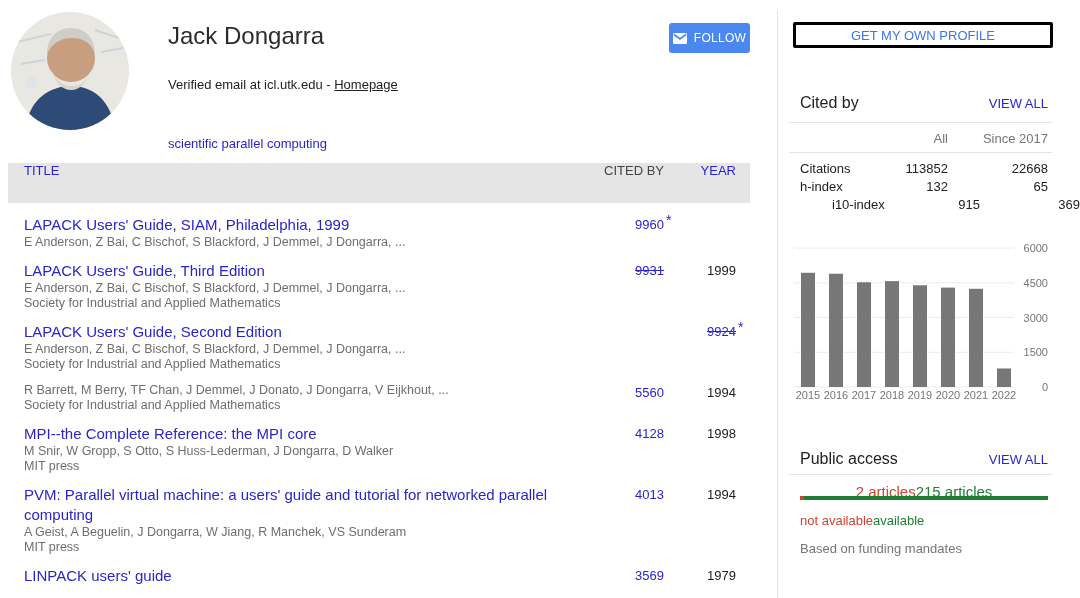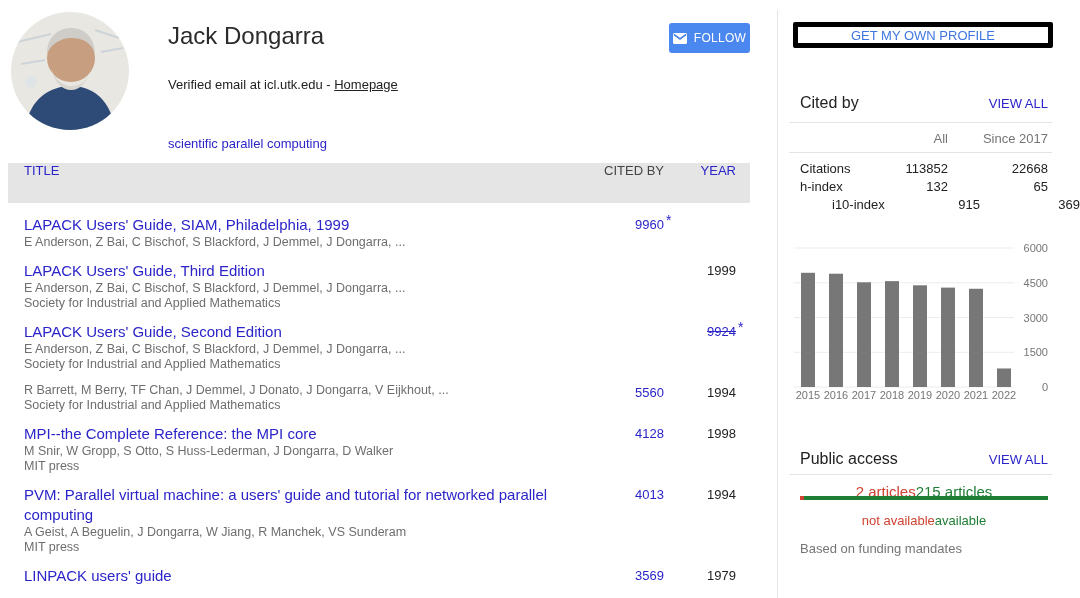--- a/index.html
+++ b/index.html
@@ -52,38 +52,38 @@
   .cited-link.struck{text-decoration:line-through;}
   .star{color:var(--link);font-size:14px;position:relative;top:-4px;}
   .pub-year{font-size:13px;color:var(--text);line-height:20px;}
 
   
   .vdivider{position:absolute;left:777px;top:10px;width:1px;height:588px;background:var(--rule);}
 
   
   .gmop{
     position:absolute;left:793px;top:22px;width:260px;height:26px;background:#fff;
-    border:5px solid #000000;border-radius:2px;color:#3f76e0;font-size:13px;
+    border:3px solid #000000;border-radius:2px;color:#3f76e0;font-size:13px;
     font-family:inherit;cursor:pointer;
   }
   .sec-title{font-size:16px;color:var(--text);}
   .viewall{font-size:13px;}
   .row-flex{position:absolute;left:800px;width:248px;display:flex;justify-content:space-between;align-items:baseline;}
   .hline{position:absolute;left:789px;width:263px;height:1px;background:var(--rule);}
   .colhead{font-size:13px;color:var(--faint);}
   .stats-row{position:absolute;left:800px;width:248px;display:flex;font-size:13px;}
   .stats-row .lbl{flex:1;color:var(--text);}
   .stats-row .v-all{width:90px;text-align:right;}
   .stats-row .v-since{width:100px;text-align:right;}
   #chart{position:absolute;left:792px;top:240px;}
   .pa-counts{position:absolute;left:800px;top:483px;width:248px;display:flex;justify-content:center;font-size:15px;}
   .pa-bar{position:absolute;left:800px;top:496px;width:248px;height:4px;display:flex;}
   .pa-bar .seg-red{background:var(--red);height:4px;}
   .pa-bar .seg-green{background:var(--green);height:4px;flex:1;}
-  .pa-labels{position:absolute;left:800px;top:513px;width:248px;display:flex;justify-content:center;font-size:13px;}
+  .pa-labels{position:absolute;left:800px;top:513px;width:248px;display:flex;justify-content:flex-start;font-size:13px;}
   .red{color:var(--red);} .green{color:var(--green);}
   .pa-note{position:absolute;left:800px;top:541px;font-size:13px;color:var(--faint);}
 </style>
 </head>
 <body>
 
 <div class="page">
 
   <div class="avatar">
     <svg width="118" height="118" viewBox="0 0 118 118">
@@ -127,20 +127,21 @@
       <div class="c-cited"><a class="cited-link">9960</a></div>
       <div class="c-star"><span class="star">*</span></div>
       <div class="c-year"><span class="pub-year"></span></div>
     </div>
         <div class="pub-row">
       <div class="c-title">
         <a class="pub-title">LAPACK Users' Guide, Third Edition</a>
         <div class="pub-meta">E Anderson, Z Bai, C Bischof, S Blackford, J Demmel, J Dongarra, ...</div>
         <div class="pub-meta">Society for Industrial and Applied Mathematics</div>
       </div>
+      <div class="c-cited"><a class="cited-link struck">9931</a></div>
       <div class="c-star"><span class="star"></span></div>
       <div class="c-year"><span class="pub-year">1999</span></div>
     </div>
         <div class="pub-row">
       <div class="c-title">
         <a class="pub-title">LAPACK Users' Guide, Second Edition</a>
         <div class="pub-meta">E Anderson, Z Bai, C Bischof, S Blackford, J Demmel, J Dongarra, ...</div>
         <div class="pub-meta">Society for Industrial and Applied Mathematics</div>
       </div>
       <div class="c-cited"><a class="cited-link struck">9924</a></div>

